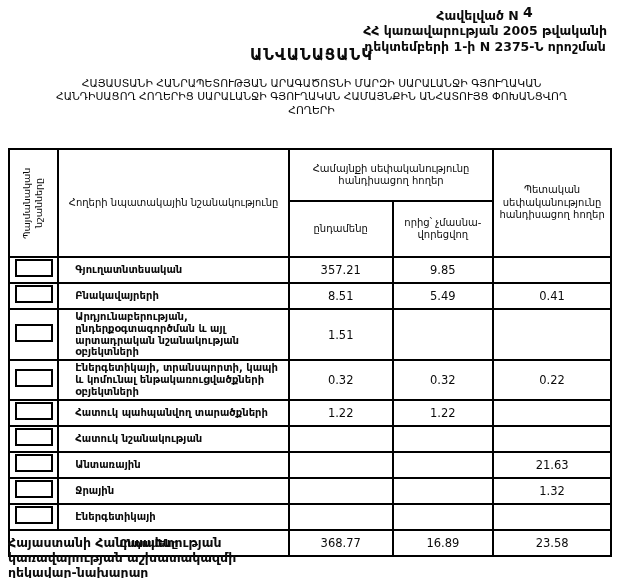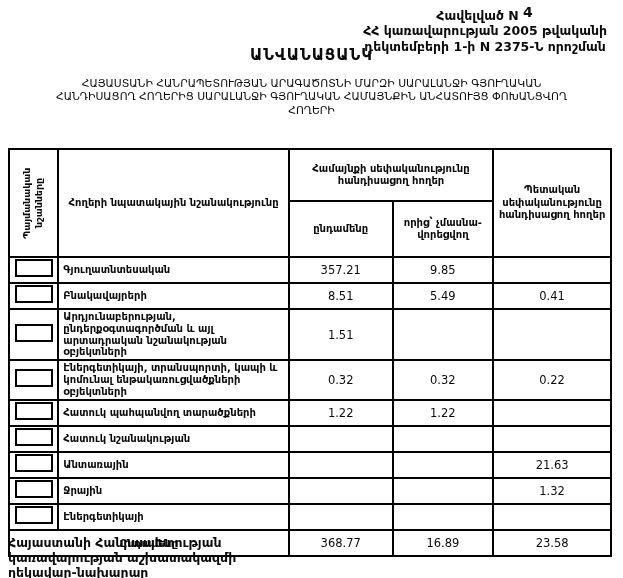--- a/index.html
+++ b/index.html
@@ -57,21 +57,21 @@
     width: 604px;
     border-collapse: collapse;
     table-layout: fixed;
   }
   .land-table th, .land-table td {
     border: 2px solid #000;
     padding: 1px 3px;
     overflow: hidden;
   }
   .land-table th {
-    font-weight: 700;
+    font-weight: 400;
     font-size: 10px;
     line-height: 1.25;
     text-align: center;
     vertical-align: middle;
     margin-top: 36px;
   }
   .col-sym   { width: 49px; }
   .col-desig { width: 229px; }
   .col-tot   { width: 103px; }
   .col-priv  { width: 100px; }
@@ -89,21 +89,21 @@
 
   .hdr-row-1 { height: 52px; }
   .hdr-row-2 { height: 56px; }
 
   .land-table td.desig {
     font-weight: 700;
     font-size: 10px;
     line-height: 1.18;
     text-align: left;
     vertical-align: middle;
-    padding-left: 4px;
+    padding-left: 16px;
   }
   .land-table td.num {
     font-weight: 400;
     font-size: 11.5px;
     text-align: center;
     vertical-align: middle;
   }
   .land-table td.sym { text-align: center; vertical-align: middle; }
 
   .legend-box {

